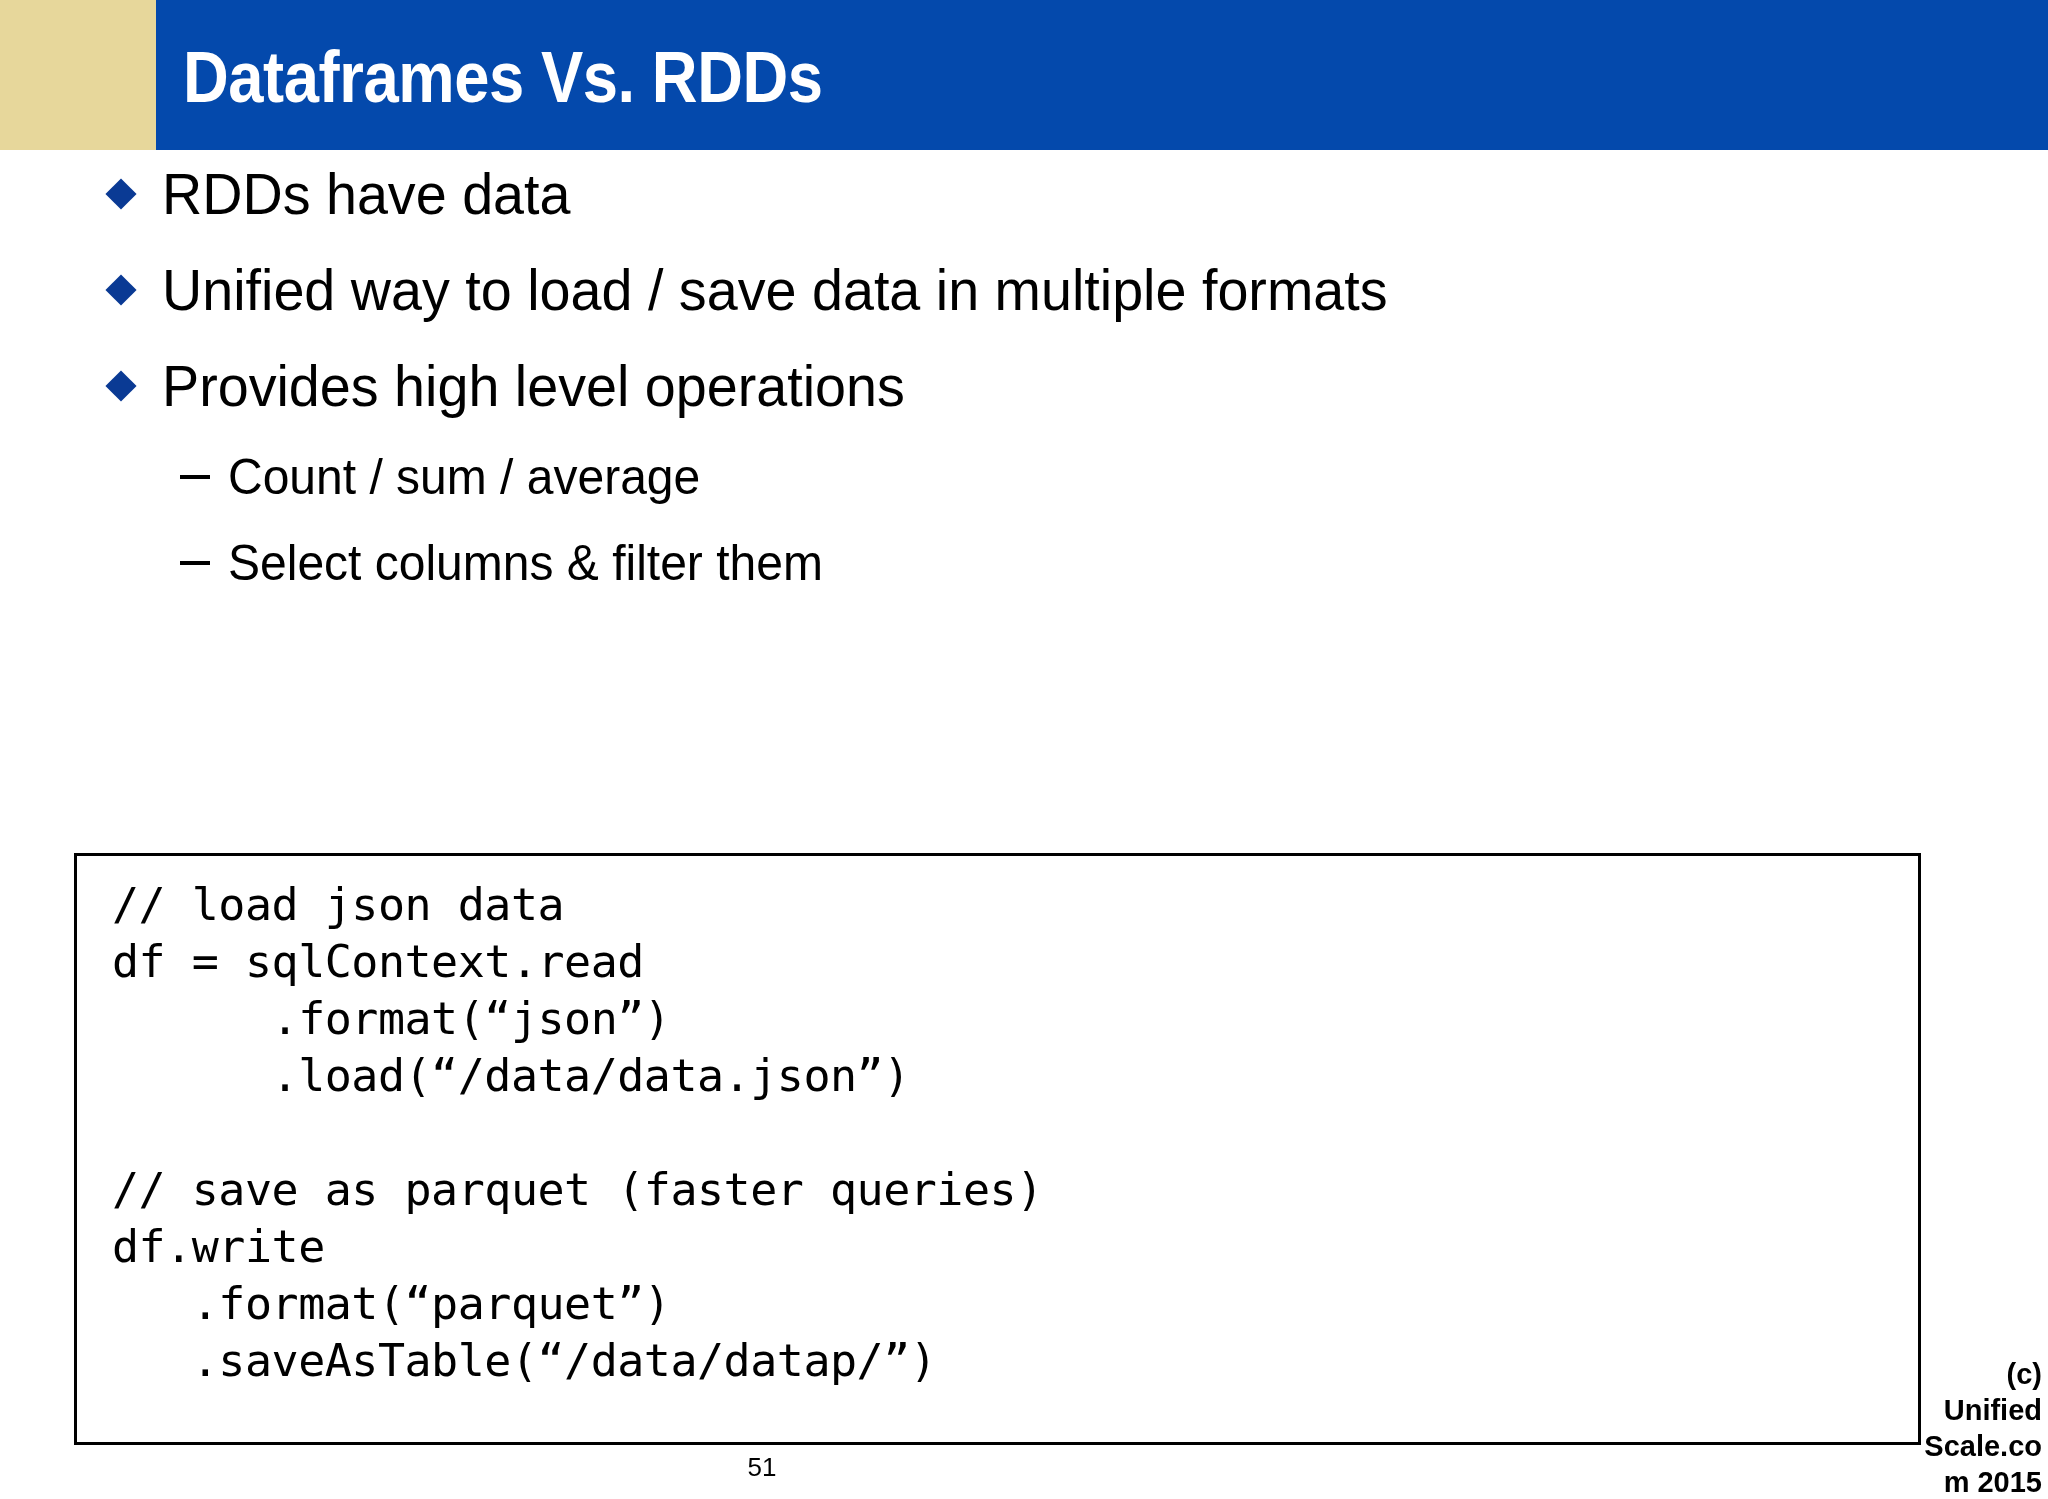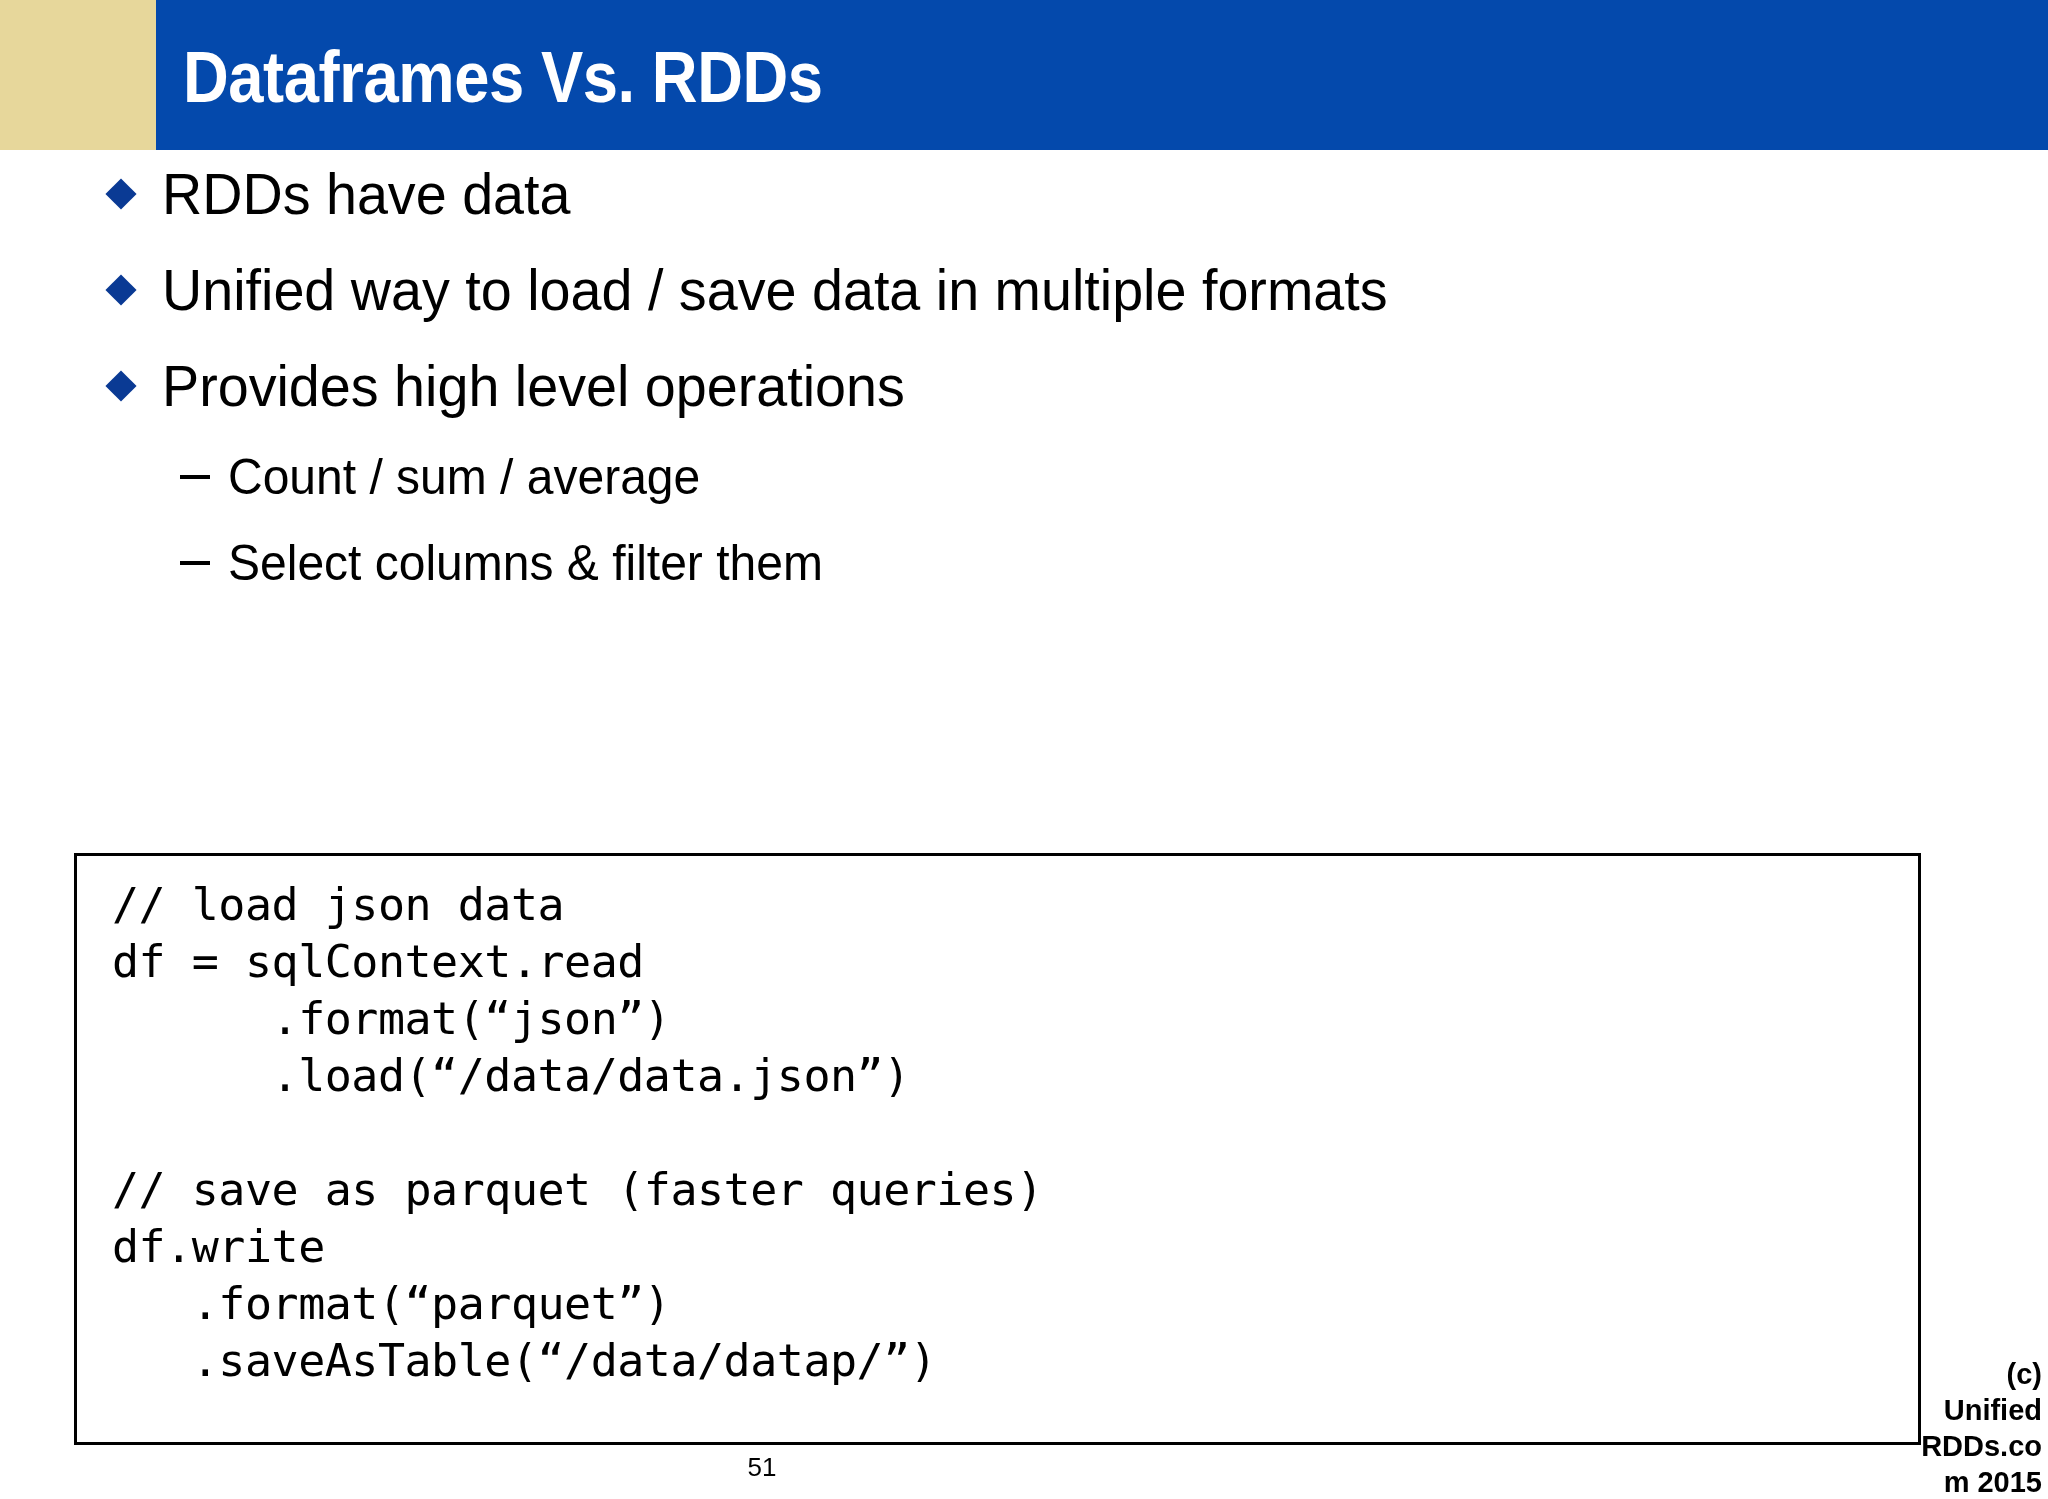--- a/index.html
+++ b/index.html
@@ -216,15 +216,15 @@
 df.write
    .format(“parquet”)
    .saveAsTable(“/data/datap/”)</pre>
 </div>
 
 <div id="page-number">51</div>
 
 <div id="copyright">
   <div>(c)</div>
   <div>Unified</div>
-  <div>RDDs.co</div>
+  <div>Scale.co</div>
   <div>m  2015</div>
 </div>
 
 </body></html>

